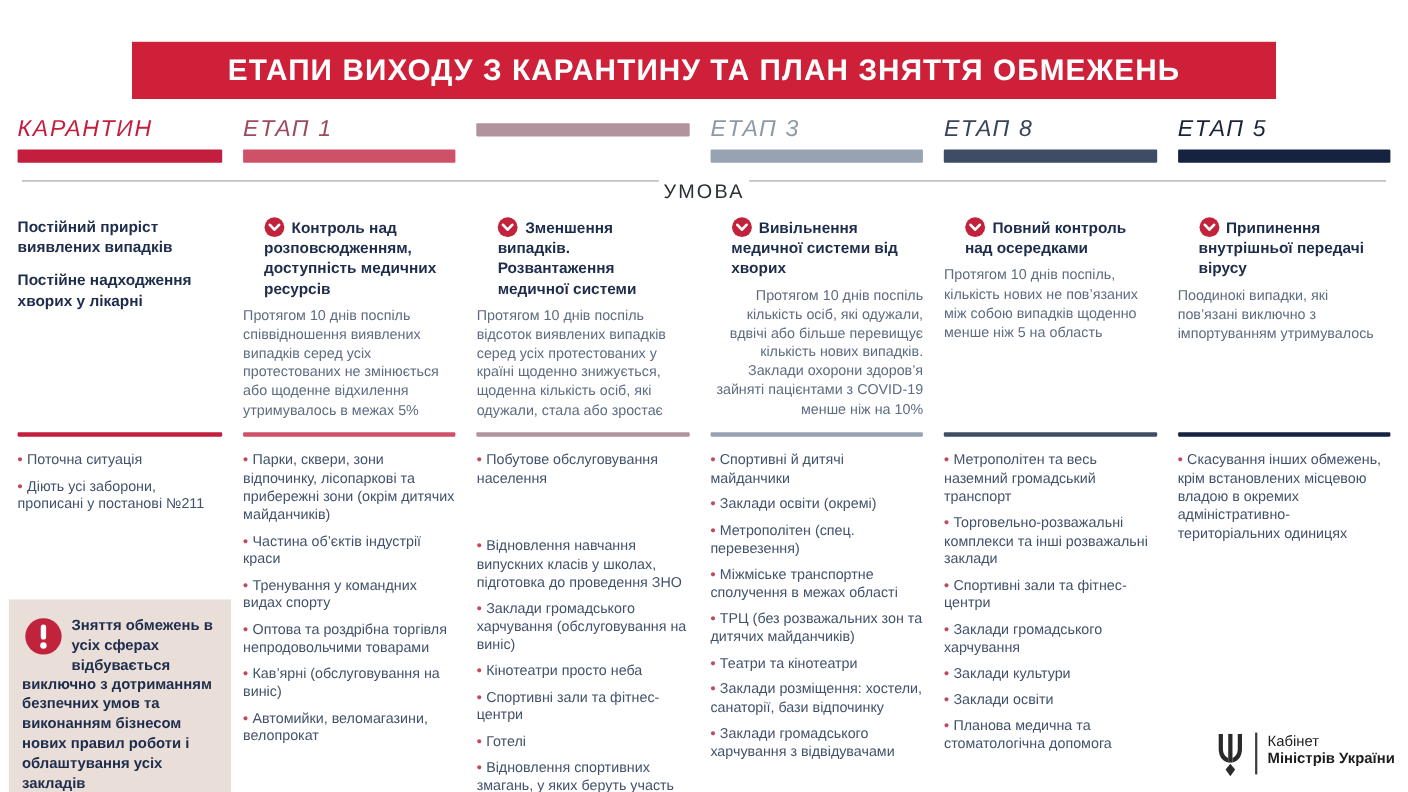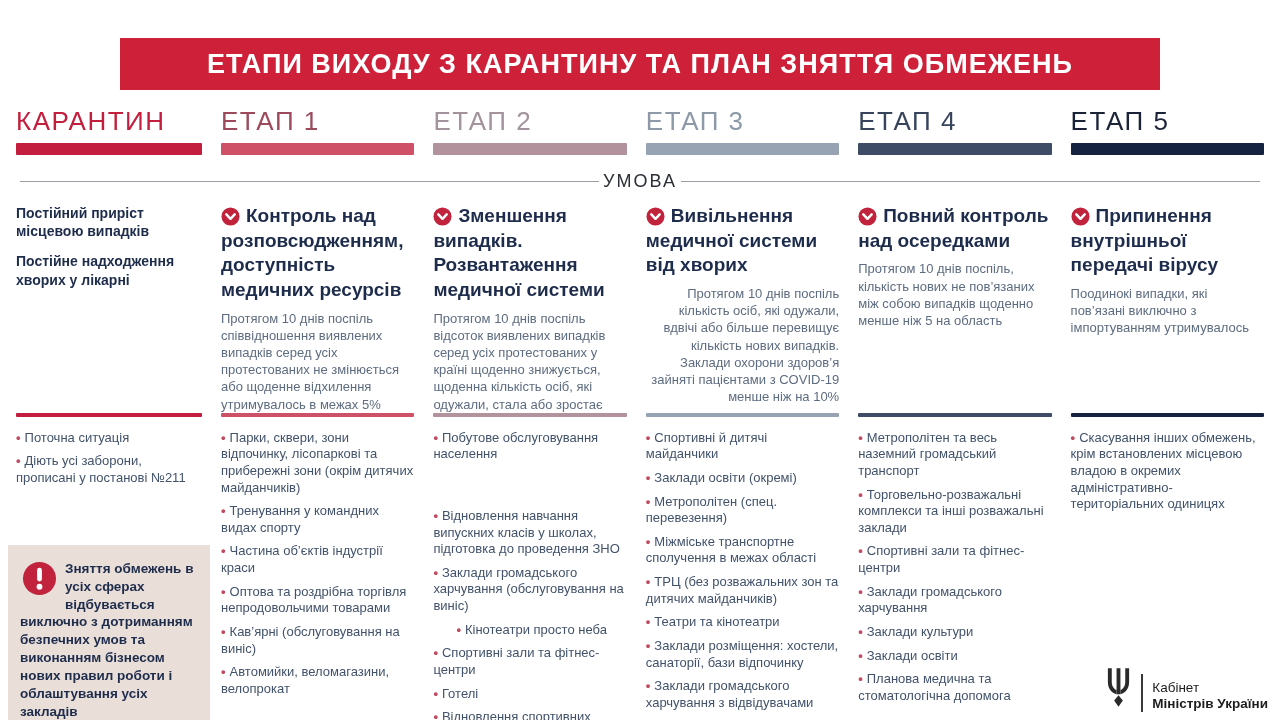--- a/index.html
+++ b/index.html
@@ -9,86 +9,85 @@
     font-family:"Liberation Sans","DejaVu Sans",sans-serif;
     -webkit-font-smoothing:antialiased;
   }
   .banner{
     position:absolute;left:120px;top:38px;width:1040px;height:52px;
     display:flex;align-items:center;justify-content:center;
     color:#fff;font-size:27px;font-weight:bold;letter-spacing:1px;white-space:nowrap;
   }
   .content{position:absolute;left:16px;right:16px;top:106px;}
   .row{display:grid;grid-template-columns:186px repeat(5,1fr);column-gap:19px;}
-  .stage-label{font-size:26px;letter-spacing:1.5px;font-weight:400;white-space:nowrap;}
+  .stage-label{font-size:21px;letter-spacing:1.5px;font-weight:400;white-space:nowrap;font-style:italic;}
   .stage-bar{height:12px;margin-top:6px;border-radius:1px;}
-  .section-head{display:flex;align-items:center;gap:4px;margin:16px 4px 12px 4px;}
+  .section-head{display:flex;gap:4px;margin:16px 4px 12px 4px;}
   .section-head .line{flex:1;height:1px;background:#9aa0a6;}
   .section-label{font-size:18px;letter-spacing:2px;color:#2b2f36;white-space:nowrap;}
   .section-label-center{text-align:center;font-size:18px;letter-spacing:2px;color:#2b2f36;margin:10px 0 14px 0;}
   .cond-row{min-height:196px;align-items:start;}
-  .cond-title{font-size:19px;font-weight:bold;line-height:1.3;}
+  .cond-title{font-size:14px;font-weight:bold;line-height:1.3;margin-left:19px;}
   .cond-icon{display:inline-block;width:19px;height:19px;vertical-align:-4px;margin-right:6px;}
   .cond-text{font-size:13px;line-height:1.32;margin-top:7px;}
   .cond-static p{font-size:14px;font-weight:bold;line-height:1.3;margin:0 0 12px 0;}
   .restr-bar{height:4px;margin-bottom:13px;border-radius:1px;}
   .restr-item{font-size:13px;line-height:1.28;margin-bottom:7px;}
   .restr-item .bullet{font-weight:bold;margin-right:4px;}
   .note-box{
     position:absolute;left:8px;top:545px;width:202px;height:175px;box-sizing:border-box;
     padding:15px 12px;line-height:1.32;font-size:13.5px;font-weight:bold;
   }
   .warn-icon{float:left;width:35px;height:35px;margin:1px 8px 4px 2px;}
-  .logo{position:absolute;right:12px;bottom:8px;display:flex;align-items:flex-end;gap:9px;}
+  .logo{position:absolute;right:12px;bottom:8px;display:flex;align-items:flex-start;gap:9px;}
   .logo-divider{width:2px;height:38px;background:#3a3a3a;}
   .logo-text{font-size:13.5px;color:#1d1d1d;line-height:1.2;}
   .logo-line2{font-weight:bold;}
 </style>
 </head>
 <body>
 
 <div class="banner" style="background: rgb(206, 33, 57);">ЕТАПИ ВИХОДУ З КАРАНТИНУ ТА ПЛАН ЗНЯТТЯ ОБМЕЖЕНЬ</div>
 
 <div class="content">
   <div class="row" id="headers-row">
       <div class="stage-header">
         <div class="stage-label" style="color: rgb(195, 30, 61);">КАРАНТИН</div>
         <div class="stage-bar" style="background: rgb(195, 30, 61);"></div>
       </div>
       <div class="stage-header">
         <div class="stage-label" style="color: rgb(156, 74, 92);">ЕТАП 1</div>
         <div class="stage-bar" style="background: rgb(206, 81, 104);"></div>
       </div>
       <div class="stage-header">
-        <div class="stage-label" style="color: rgb(163, 147, 156);">ЕТАП 2</div>
         <div class="stage-bar" style="background: rgb(178, 146, 156);"></div>
       </div>
       <div class="stage-header">
         <div class="stage-label" style="color: rgb(141, 153, 167);">ЕТАП 3</div>
         <div class="stage-bar" style="background: rgb(151, 162, 178);"></div>
       </div>
       <div class="stage-header">
-        <div class="stage-label" style="color: rgb(55, 68, 92);">ЕТАП 4</div>
+        <div class="stage-label" style="color: rgb(55, 68, 92);">ЕТАП 8</div>
         <div class="stage-bar" style="background: rgb(62, 76, 102);"></div>
       </div>
       <div class="stage-header">
         <div class="stage-label" style="color: rgb(27, 35, 57);">ЕТАП 5</div>
         <div class="stage-bar" style="background: rgb(21, 35, 64);"></div>
       </div>
     </div>
 
   <div class="section-head">
     <span class="line" style="background: rgb(154, 160, 166);"></span>
     <span class="section-label">УМОВА</span>
     <span class="line" style="background: rgb(154, 160, 166);"></span>
   </div>
 
   <div class="row cond-row" id="conditions-row">
       <div class="cond-cell cond-static">
-        <p style="color: rgb(30, 44, 76);">Постійний приріст місцевою випадків</p>
+        <p style="color: rgb(30, 44, 76);">Постійний приріст виявлених випадків</p>
         <p style="color: rgb(30, 44, 76);">Постійне надходження хворих у лікарні</p>
       </div>
       <div class="cond-cell">
         <div class="cond-title" style="color: rgb(30, 44, 76);"><span class="cond-icon"><svg viewBox="0 0 20 20" width="19" height="19">
               <circle cx="10" cy="10" r="9.5" fill="#c2233c"></circle>
               <path d="M5.6 7.8 L10 12.4 L14.4 7.8" stroke="#fff" stroke-width="2.6" fill="none" stroke-linecap="round" stroke-linejoin="round"></path>
             </svg></span>Контроль над розповсюдженням, доступність медичних ресурсів</div>
         <div class="cond-text" style="color: rgb(94, 108, 129);">Протягом 10 днів поспіль співвідношення виявлених випадків серед усіх протестованих не змінюється або щоденне відхилення утримувалось в межах 5%</div>
       </div>
       <div class="cond-cell">
@@ -124,32 +123,32 @@
 
   <div class="row" id="restrictions-row">
       <div class="restr-cell">
         <div class="restr-bar" style="background: rgb(195, 30, 61);"></div>
         <div class="restr-item" style="color: rgb(66, 82, 107);"><span class="bullet" style="color: rgb(192, 74, 96);">•</span>Поточна ситуація</div>
         <div class="restr-item" style="color: rgb(66, 82, 107);"><span class="bullet" style="color: rgb(192, 74, 96);">•</span>Діють усі заборони, прописані у постанові №211</div>
       </div>
       <div class="restr-cell">
         <div class="restr-bar" style="background: rgb(206, 81, 104);"></div>
         <div class="restr-item" style="color: rgb(66, 82, 107);"><span class="bullet" style="color: rgb(192, 74, 96);">•</span>Парки, сквери, зони відпочинку, лісопаркові та прибережні зони (окрім дитячих майданчиків)</div>
+        <div class="restr-item" style="color: rgb(66, 82, 107);"><span class="bullet" style="color: rgb(192, 74, 96);">•</span>Частина об’єктів індустрії краси</div>
         <div class="restr-item" style="color: rgb(66, 82, 107);"><span class="bullet" style="color: rgb(192, 74, 96);">•</span>Тренування у командних видах спорту</div>
-        <div class="restr-item" style="color: rgb(66, 82, 107);"><span class="bullet" style="color: rgb(192, 74, 96);">•</span>Частина об’єктів індустрії краси</div>
         <div class="restr-item" style="color: rgb(66, 82, 107);"><span class="bullet" style="color: rgb(192, 74, 96);">•</span>Оптова та роздрібна торгівля непродовольчими товарами</div>
         <div class="restr-item" style="color: rgb(66, 82, 107);"><span class="bullet" style="color: rgb(192, 74, 96);">•</span>Кав’ярні (обслуговування на виніс)</div>
         <div class="restr-item" style="color: rgb(66, 82, 107);"><span class="bullet" style="color: rgb(192, 74, 96);">•</span>Автомийки, веломагазини, велопрокат</div>
       </div>
       <div class="restr-cell">
         <div class="restr-bar" style="background: rgb(178, 146, 156);"></div>
         <div class="restr-item" style="color: rgb(66, 82, 107);"><span class="bullet" style="color: rgb(192, 74, 96);">•</span>Побутове обслуговування населення</div>
         <div class="restr-item" style="color: rgb(66, 82, 107); margin-top: 45px;"><span class="bullet" style="color: rgb(192, 74, 96);">•</span>Відновлення навчання випускних класів у школах, підготовка до проведення ЗНО</div>
         <div class="restr-item" style="color: rgb(66, 82, 107);"><span class="bullet" style="color: rgb(192, 74, 96);">•</span>Заклади громадського харчування (обслуговування на виніс)</div>
-        <div class="restr-item" style="color: rgb(66, 82, 107); margin-left: 23px;"><span class="bullet" style="color: rgb(192, 74, 96);">•</span>Кінотеатри просто неба</div>
+        <div class="restr-item" style="color: rgb(66, 82, 107);"><span class="bullet" style="color: rgb(192, 74, 96);">•</span>Кінотеатри просто неба</div>
         <div class="restr-item" style="color: rgb(66, 82, 107);"><span class="bullet" style="color: rgb(192, 74, 96);">•</span>Спортивні зали та фітнес-центри</div>
         <div class="restr-item" style="color: rgb(66, 82, 107);"><span class="bullet" style="color: rgb(192, 74, 96);">•</span>Готелі</div>
         <div class="restr-item" style="color: rgb(66, 82, 107);"><span class="bullet" style="color: rgb(192, 74, 96);">•</span>Відновлення спортивних змагань, у яких беруть участь не більше 50 осіб без глядачів</div>
       </div>
       <div class="restr-cell">
         <div class="restr-bar" style="background: rgb(151, 162, 178);"></div>
         <div class="restr-item" style="color: rgb(66, 82, 107);"><span class="bullet" style="color: rgb(192, 74, 96);">•</span>Спортивні й дитячі майданчики</div>
         <div class="restr-item" style="color: rgb(66, 82, 107);"><span class="bullet" style="color: rgb(192, 74, 96);">•</span>Заклади освіти (окремі)</div>
         <div class="restr-item" style="color: rgb(66, 82, 107);"><span class="bullet" style="color: rgb(192, 74, 96);">•</span>Метрополітен (спец. перевезення)</div>
         <div class="restr-item" style="color: rgb(66, 82, 107);"><span class="bullet" style="color: rgb(192, 74, 96);">•</span>Міжміське транспортне сполучення в межах області</div>

